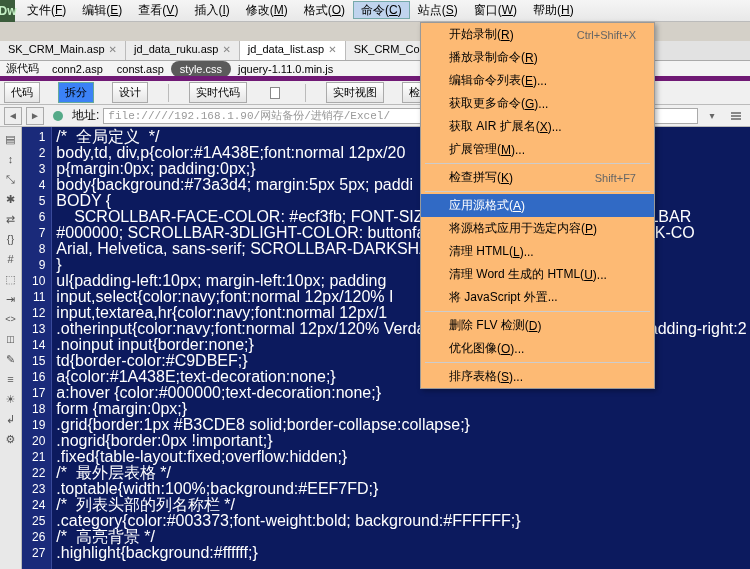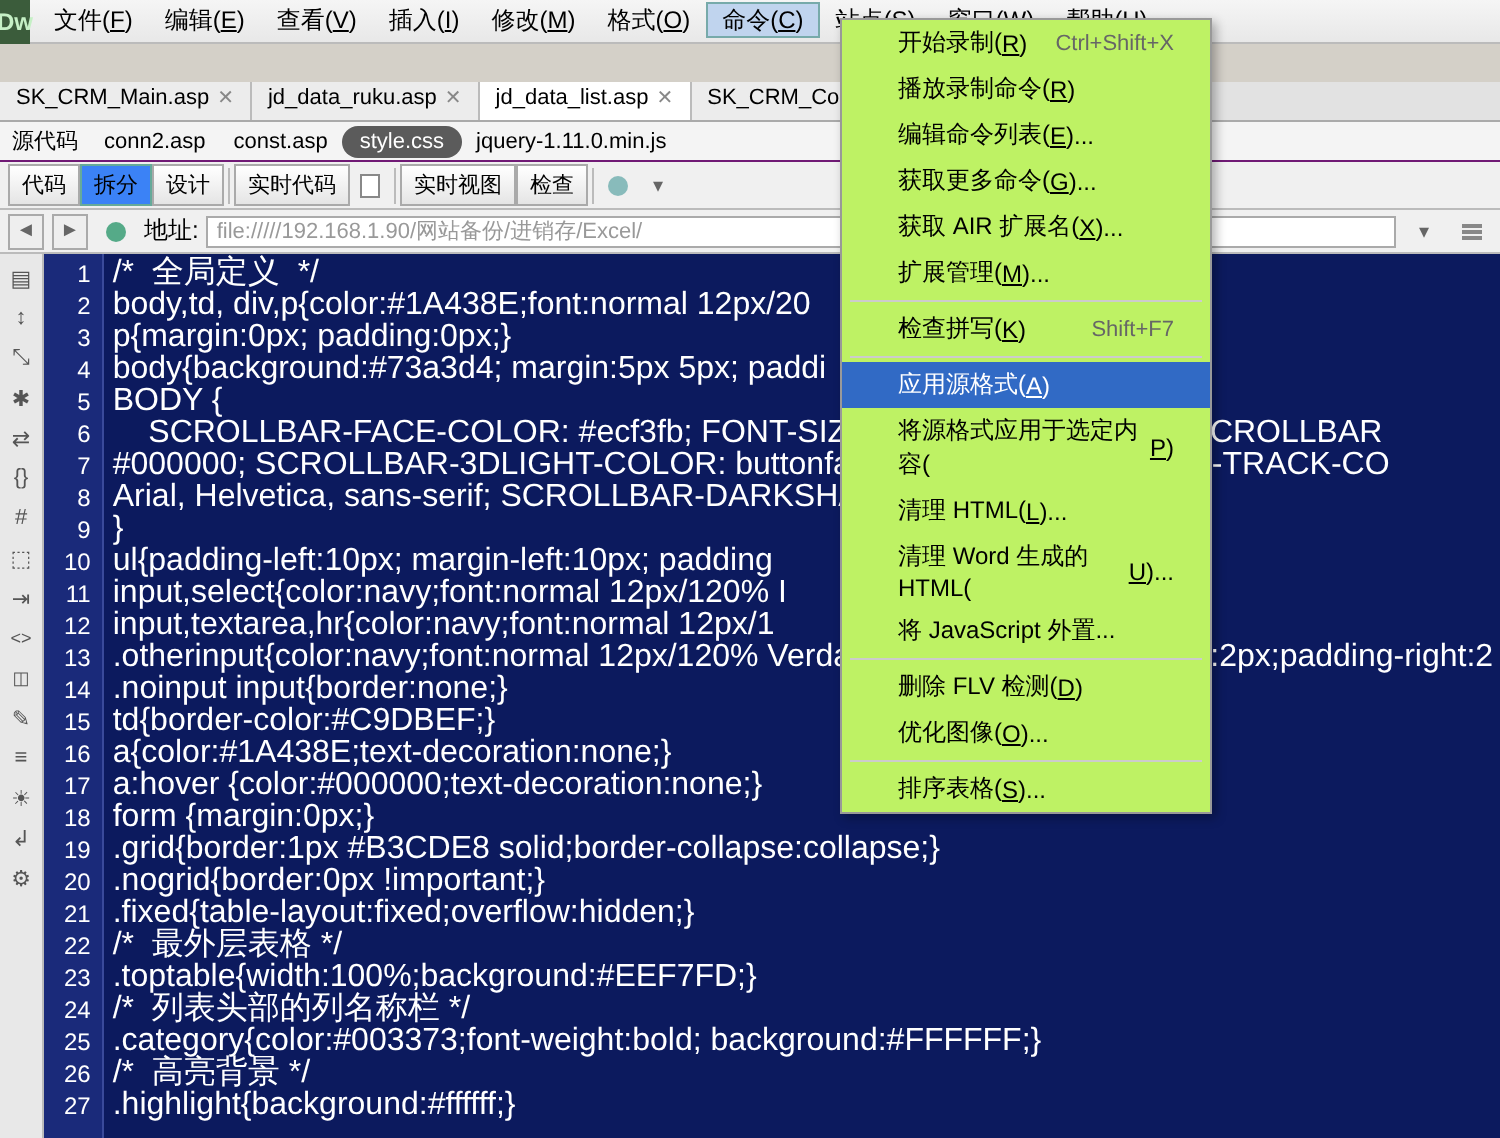--- a/index.html
+++ b/index.html
@@ -9,47 +9,47 @@
 .logo { width: 15px; height: 22px; display: flex; align-items: center; justify-content: center; background: #3b5c3b; color: #c5f0c5; font-weight: bold; font-size: 12px; margin-right: 4px; }
 .menu-item { padding: 2px 8px; font-size: 12px; cursor: default; }
 .menu-item.open { background: #c0d4ee; border: 1px solid #7aa; padding: 1px 7px; margin-top: 20px; }
 .underline { text-decoration: underline; }
 
 .doc-tabs { display: flex; background: #e2e2e2; border-bottom: 1px solid #aaa; height: 20px; overflow: hidden; margin-top: 19px; }
 .doc-tab { padding: 2px 8px; font-size: 11px; border-right: 1px solid #bbb; background: #ececec; white-space: nowrap; }
 .doc-tab.active { background: #ffffff; }
 .doc-tab .x { margin-left: 4px; color: #888; font-size: 10px; }
 
-.rel-bar { display: flex; align-items: center; gap: 6px; background: #f4f4f4; border-bottom: 1px solid #701a75; height: 20px; padding: 0 6px; font-size: 11px; overflow: hidden; }
+.rel-bar { display: flex; align-items: center; gap: 6px; background: #f4f4f4; border-bottom: 5px solid #701a75; height: 20px; padding: 0 6px; font-size: 11px; overflow: hidden; }
 .rel-item { padding: 1px 6px; border: 1px solid transparent; }
 .rel-item.active { background: #5b5b5b; color: #fff; border-radius: 8px; padding: 1px 8px; }
 
-.view-bar { display: flex; align-items: center; gap: 0; background: #f0f0f0; border-bottom: 1px solid #bbb; height: 24px; padding: 0 4px; }
+.view-bar { display: flex; align-items: center; gap: 18px; background: #f0f0f0; border-bottom: 1px solid #bbb; height: 24px; padding: 0 4px; }
 .btn { padding: 2px 6px; font-size: 11px; border: 1px solid #aaa; background: linear-gradient(#fff,#e5e5e5); }
 .btn.pressed { background: #3b82f6; border-color: #6a9; }
 .sep { width: 1px; height: 18px; background: #bbb; margin: 0 2px; }
 .icon-btn { width: 20px; height: 20px; border: 1px solid transparent; display: inline-flex; align-items: center; justify-content: center; }
 .icon-dot { width: 10px; height: 10px; border-radius: 50%; background: #7a9; }
 .icon-doc { width: 10px; height: 12px; background: #fff; border: 1px solid #888; }
 
 .addr-bar { display: flex; align-items: center; gap: 4px; background: #f0f0f0; border-bottom: 1px solid #bbb; height: 22px; padding: 0 4px; }
-.addr-input { flex: 1; font-size: 11px; padding: 1px 4px; border: 1px solid #aaa; background: #fff; color: #999; font-family: Liberation Sans, sans-serif; }
+.addr-input { flex: 1; font-size: 11px; padding: 1px 4px; border: 1px solid #aaa; background: #fff; color: #999; font-family: Liberation Mono, monospace; }
 .arrow-btn { width: 18px; height: 18px; border: 1px solid #aaa; background: #eee; display: inline-flex; align-items: center; justify-content: center; font-size: 10px; color: #666; }
 
 .workspace { display: flex; height: 442px; position: relative; }
 .left-gutter { width: 22px; background: #e8e8e8; border-right: 1px solid #bbb; display: flex; flex-direction: column; align-items: center; padding-top: 4px; gap: 4px; }
 .gutter-icon { width: 16px; height: 16px; display: flex; align-items: center; justify-content: center; font-size: 11px; color: #555; border: 1px solid transparent; }
 
 .code-area { flex: 1; display: flex; background: #0c1a5e; overflow: hidden; position: relative; }
 .linenums { background: #1a2a7a; color: #fff; font-family: "Courier New", monospace; font-size: 12px; padding: 2px 6px 2px 10px; text-align: right; border-right: 1px solid #3a4a9a; }
 .linenums div { height: 16px; line-height: 16px; }
 .code { flex: 1; color: #fff; font-family: "Courier New", monospace; font-size: 16px; padding: 2px 0 2px 4px; white-space: pre; overflow: hidden; }
 .code div { height: 16px; line-height: 16px; }
 
-.dropdown { position: absolute; left: 420px; top: 9px; width: 186px; background: #bef264; border: 1px solid #999; box-shadow: 2px 2px 5px rgba(0,0,0,.3); z-index: 1000; font-size: 12px; }
+.dropdown { position: absolute; left: 420px; top: 22px; width: 235px; background: #fdba74; border: 1px solid #999; box-shadow: 2px 2px 5px rgba(0,0,0,.3); z-index: 1000; font-size: 12px; }
 .dropdown .row { display: flex; align-items: center; padding: 3px 18px 3px 28px; position: relative; }
 .dropdown .row.highlight { background: #316ac5; color: #fff; }
 .dropdown .divider { height: 1px; background: #ccc; margin: 2px 4px; }
 .dropdown .shortcut { margin-left: auto; color: #666; font-size: 11px; }
 .dropdown .row .u { text-decoration: underline; }
 
 .bottom { height: 19px; background: #d4d0c8; border-top: 1px solid #fff; display: flex; }
 .scroll-h { flex: 1; height: 16px; background: #e8e8e8; border: 1px solid #aaa; margin: 1px; position: relative; }
 .thumb { position: absolute; left: 16px; top: 0; width: 180px; height: 14px; background: linear-gradient(#f8f8f8,#d8d8d8); border: 1px solid #999; }
 .sbtn { position: absolute; top: 0; width: 15px; height: 14px; background: #eee; border: 1px solid #999; display: flex; align-items: center; justify-content: center; font-size: 9px; }

